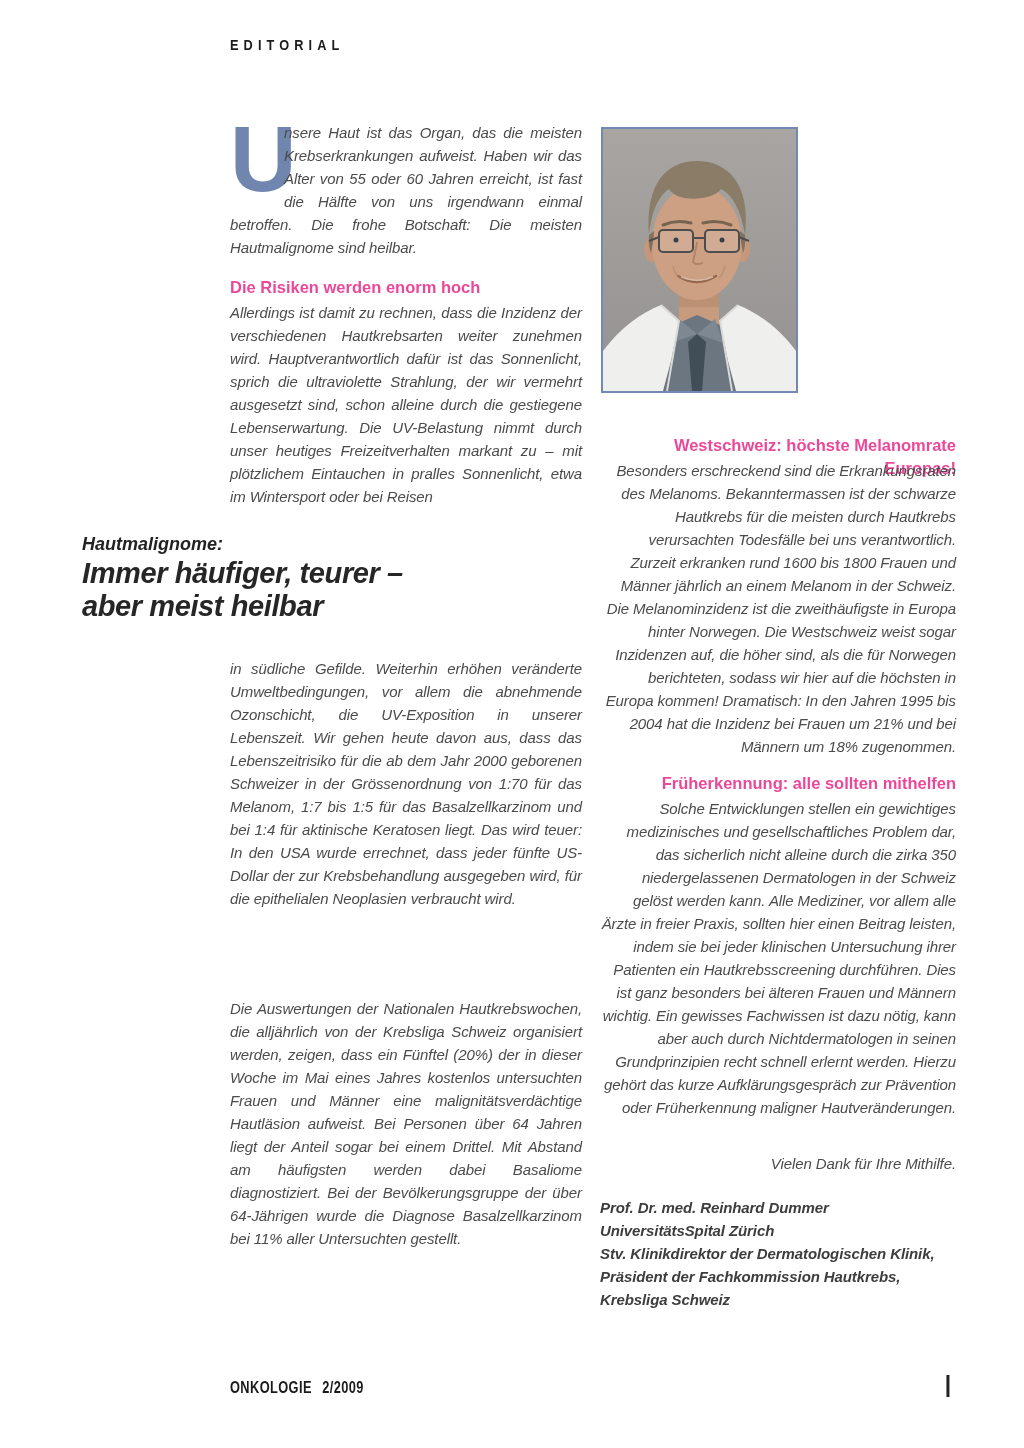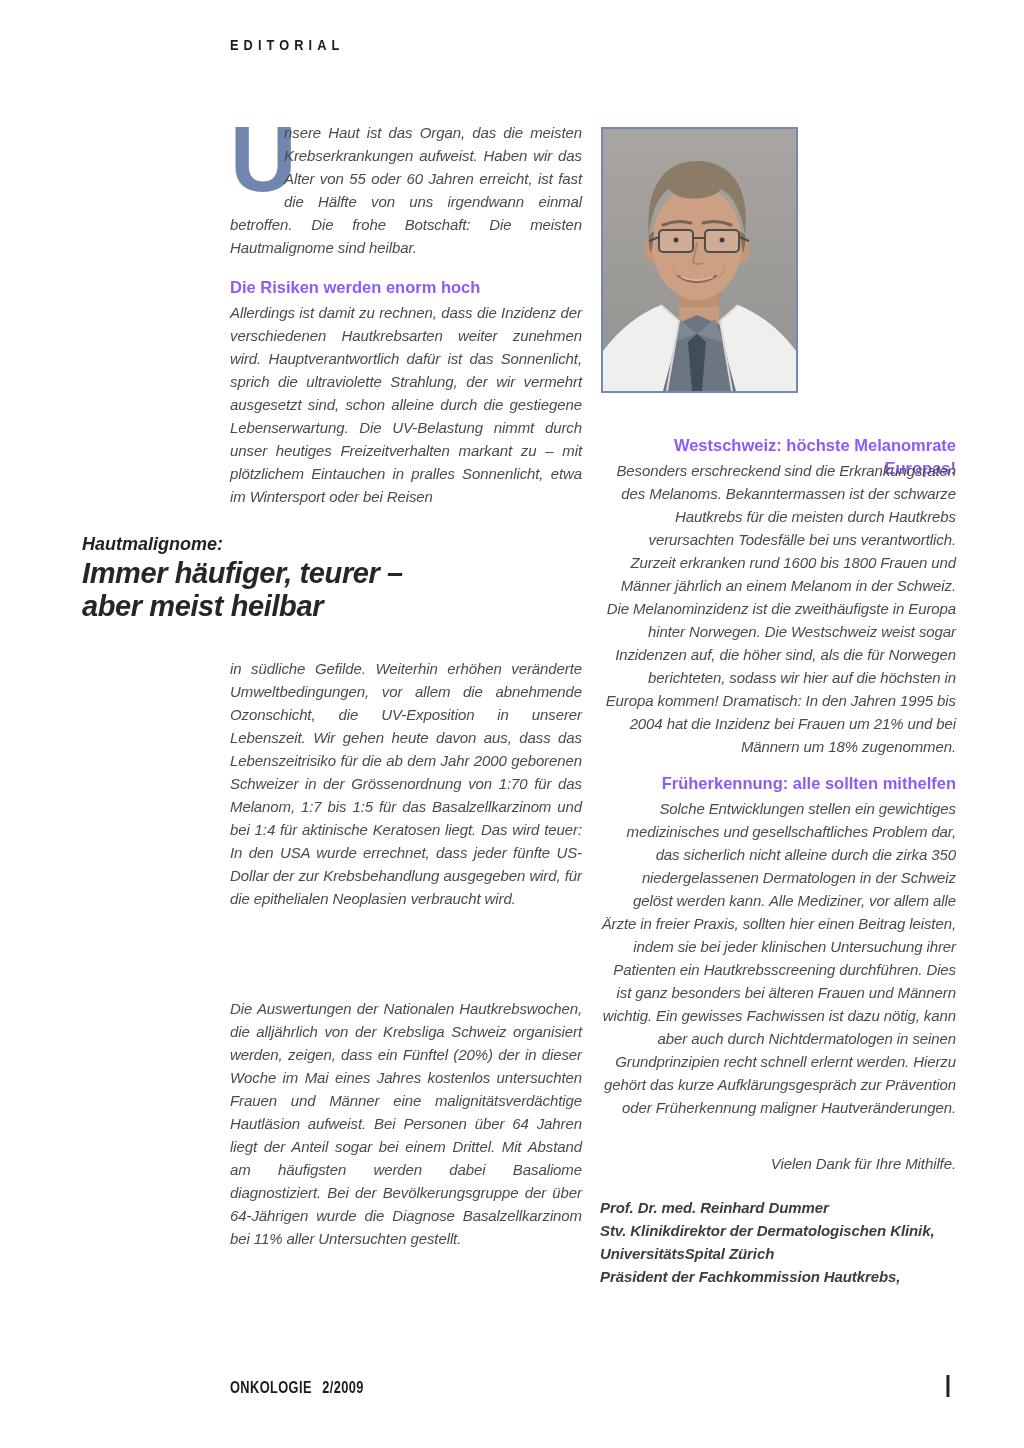--- a/index.html
+++ b/index.html
@@ -11,21 +11,21 @@
     position:absolute; left:230px; top:36px;
     font-size:15px; font-weight:700; letter-spacing:6px; color:#1c1c1c;
     transform:scaleX(0.85); transform-origin:left center; white-space:nowrap;
   }
   .body-text {
     font-size:15px; line-height:23px; letter-spacing:-0.1px;
     text-align:justify; font-style:italic; color:#4b4b4b; margin:0;
   }
   .col-heading {
     font-size:16.5px; line-height:23px; font-weight:700; font-style:normal;
-    color:#8b5cf6; margin:0;
+    color:#ec4899; margin:0;
   }
   .left-col { position:absolute; left:230px; width:352px; }
   .right-col { position:absolute; left:600px; width:356px;text-align:right; }
 
   .dropcap {
     float:left; width:50px; height:92px; margin-right:4px;
     font-size:92px; line-height:76px; font-style:normal; font-weight:700;
     color:#7186ae;
   }
   .title-block { position:absolute; left:82px; top:532px; width:440px; }
@@ -136,21 +136,22 @@
 
   <h3 class="right-col col-heading" style="top:434px;">Westschweiz: höchste Melanomrate Europas!</h3>
   <p class="right-col body-text" style="top:459px;">Besonders erschreckend sind die Erkrankungsraten des Melanoms. Bekanntermassen ist der schwarze Hautkrebs für die meisten durch Hautkrebs verursachten Todesfälle bei uns verantwortlich. Zurzeit erkranken rund 1600 bis 1800 Frauen und Männer jährlich an einem Melanom in der Schweiz. Die Melanominzidenz ist die zweithäufigste in Europa hinter Norwegen. Die Westschweiz weist sogar Inzidenzen auf, die höher sind, als die für Norwegen berichteten, sodass wir hier auf die höchsten in Europa kommen! Dramatisch: In den Jahren 1995 bis 2004 hat die Inzidenz bei Frauen um 21% und bei Männern um 18% zugenommen.</p>
 
   <h3 class="right-col col-heading" style="top:772px;">Früherkennung: alle sollten mithelfen</h3>
   <p class="right-col body-text" style="top:797px;">Solche Entwicklungen stellen ein gewichtiges medizinisches und gesellschaftliches Problem dar, das sicherlich nicht alleine durch die zirka 350 niedergelassenen Dermatologen in der Schweiz gelöst werden kann. Alle Mediziner, vor allem alle Ärzte in freier Praxis, sollten hier einen Beitrag leisten, indem sie bei jeder klinischen Untersuchung ihrer Patienten ein Hautkrebsscreening durchführen. Dies ist ganz besonders bei älteren Frauen und Männern wichtig. Ein gewisses Fachwissen ist dazu nötig, kann aber auch durch Nichtdermatologen in seinen Grundprinzipien recht schnell erlernt werden. Hierzu gehört das kurze Aufklärungsgespräch zur Prävention oder Früherkennung maligner Hautveränderungen.</p>
 
   <p class="right-col body-text" style="top:1152px;">Vielen Dank für Ihre Mithilfe.</p>
   <div class="right-col body-text signature" style="top:1196px; text-align:left;">
     <div>Prof. Dr. med. Reinhard Dummer</div>
+    <div>UniversitätsSpital Zürich</div>
     <div>Stv. Klinikdirektor der Dermatologischen Klinik,</div>
-    <div>UniversitätsSpital Zürich</div>
     <div>Präsident der Fachkommission Hautkrebs,</div>
+    <div>Krebsliga Schweiz</div>
   </div>
 
   <div class="footer-journal">ONKOLOGIE 2/2009</div>
   <div class="page-mark">I</div>
 
 </div>
 
 </body></html>

